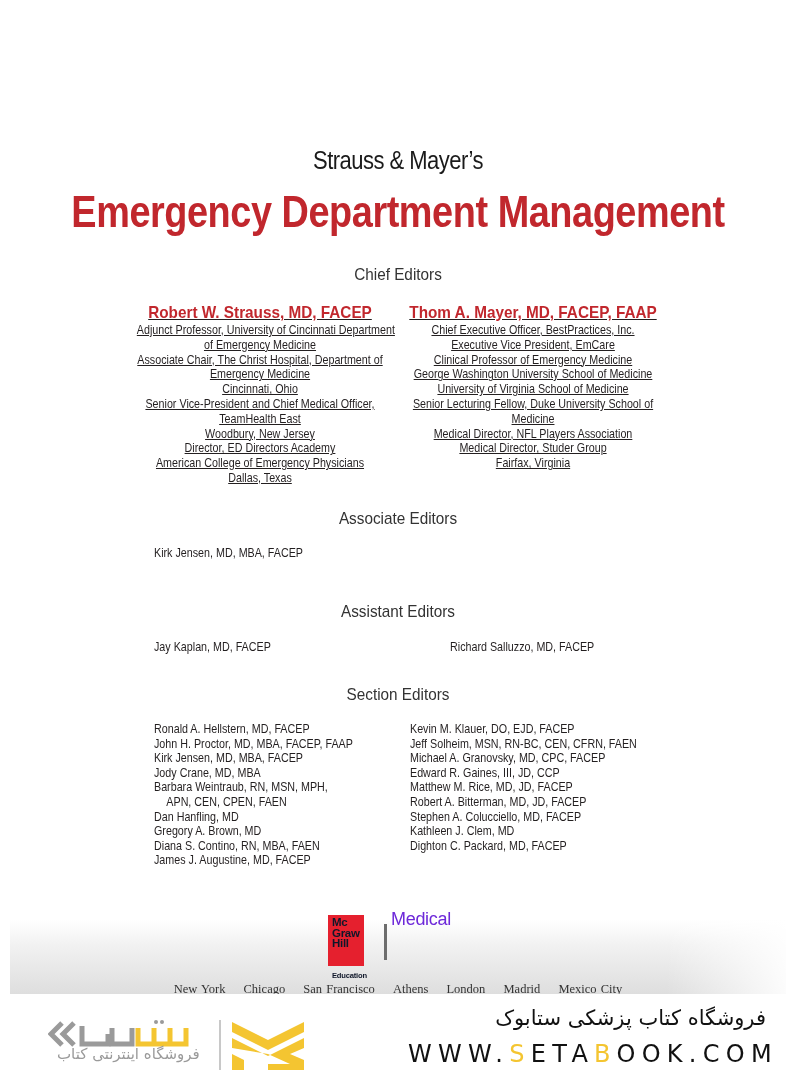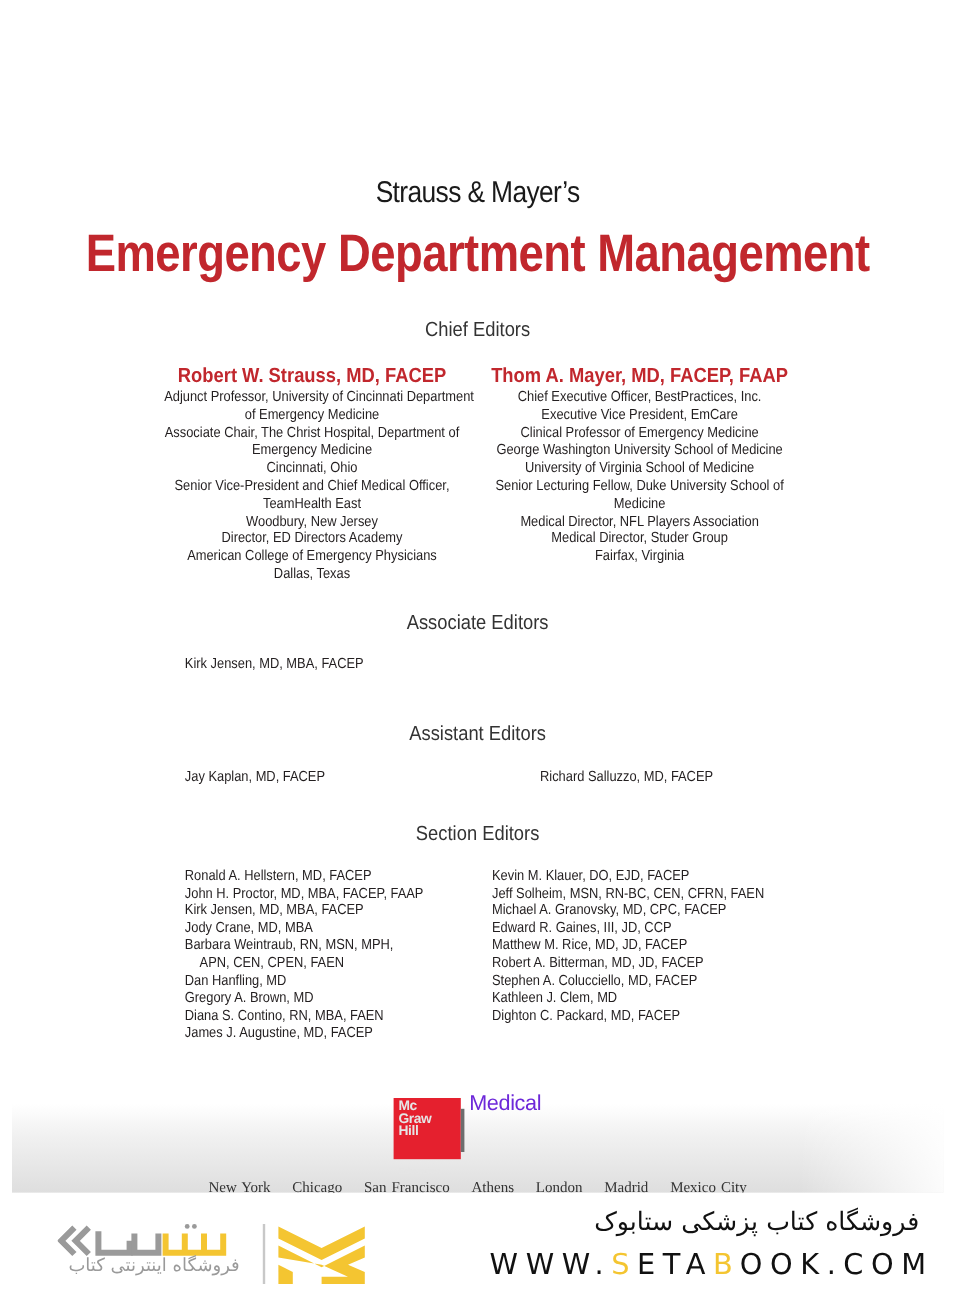--- a/index.html
+++ b/index.html
@@ -4,27 +4,27 @@
 <style>
   html, body { margin: 0; padding: 0; background: #ffffff; }
   body { width: 796px; height: 1080px; position: relative; overflow: hidden; font-family: "Liberation Sans Narrow", "Liberation Sans", sans-serif; color: #231f20; }
   .page { position: absolute; left: 0; top: 0; width: 796px; height: 1080px; border-radius: 27px; }
   .abs { position: absolute; }
   .center { text-align: center; }
   .subtitle { left: 0; width: 796px; top: 146px; font-size: 25px; letter-spacing: -0.6px; color: #1a1a1a; transform: scaleX(0.88); transform-origin: center; }
   .title { left: 0; width: 796px; top: 187px; font-size: 44px; font-weight: bold; color: #c1272d; letter-spacing: -0.5px; transform: scaleX(0.86); transform-origin: center; white-space: nowrap; }
   .heading { left: 0; width: 796px; font-size: 17px; color: #333; transform: scaleX(0.9); transform-origin: center; }
   .chief-name { font-size: 17px; font-weight: bold; color: #c1272d; white-space: nowrap; transform: scaleX(0.9); transform-origin: center; }
-  .chief-col { width: 280px; text-align: center; }
+  .chief-col { width: 280px; text-align: center; text-decoration: underline; }
   .aff { font-size: 12.2px; line-height: 14.8px; color: #231f20; white-space: nowrap; transform: scaleX(0.88); transform-origin: center; }
   .ed { font-size: 12.2px; line-height: 14.6px; color: #231f20; white-space: nowrap; transform: scaleX(0.88); transform-origin: left; }
   .indent { padding-left: 14px; }
   .band { left: 10px; top: 920px; width: 776px; height: 74px; background: linear-gradient(to bottom, #ffffff 0%, #f1f1f1 35%, #dedede 100%); }
   .band::after { content: ""; position: absolute; right: 0; top: 0; width: 120px; height: 100%; background: linear-gradient(to right, rgba(255,255,255,0), rgba(255,255,255,0.9)); }
-  .mh-logo { left: 328px; top: 915px; width: 56px; height: 51px; background: #e5202e; color: #e5e5e5; font-weight: bold; font-family: "Liberation Sans", sans-serif; }
+  .mh-logo { left: 328px; top: 915px; width: 36px; height: 51px; background: #e5202e; color: #0f172a; font-weight: bold; font-family: "Liberation Sans", sans-serif; }
   .mh-logo .l1 { position: absolute; left: 4px; top: 2px; font-size: 11.5px; line-height: 10.5px; letter-spacing: -0.3px; }
   .mh-logo .l2 { position: absolute; left: 4px; top: 56px; font-size: 7.6px; letter-spacing: -0.2px; }
   .mh-bar { left: 384px; top: 924px; width: 3px; height: 36px; background: #6d6d6d; }
   .mh-medical { left: 391px; top: 909px; font-size: 18px; color: #6d28d9; font-family: "Liberation Sans", sans-serif; letter-spacing: -0.3px; }
   .cities { left: 0; width: 796px; top: 982px; font-family: "Liberation Serif", serif; font-size: 12.5px; color: #333; word-spacing: 1px; }
   .cities span { margin: 0 7px; }
   .footer { left: 0; top: 994px; width: 796px; height: 86px; background: #ffffff; }
   .seta-fa-small { left: 57px; top: 1045px; font-size: 15px; color: #9a9a9a; font-family: "DejaVu Sans", sans-serif; }
   .seta-divider { left: 219px; top: 1020px; width: 2px; height: 50px; background: #c8c8c8; }
   .seta-mark { left: 230px; top: 1020px; width: 76px; height: 52px; }

